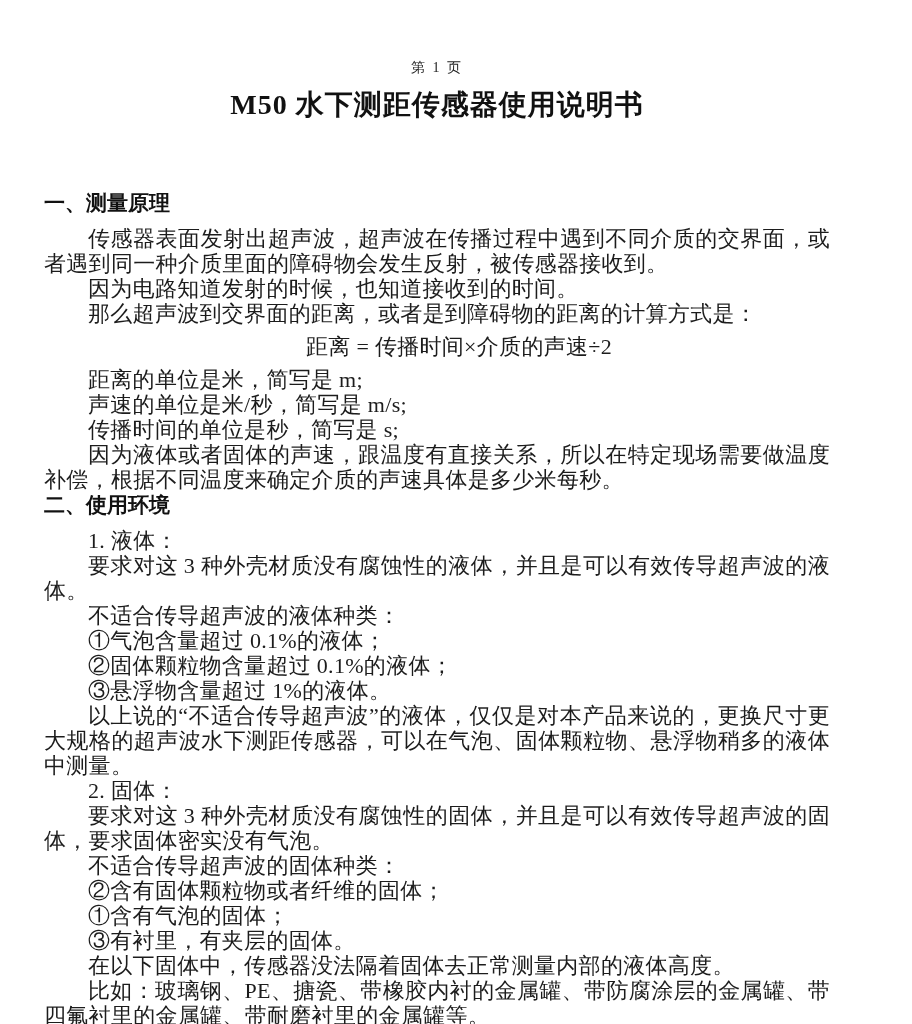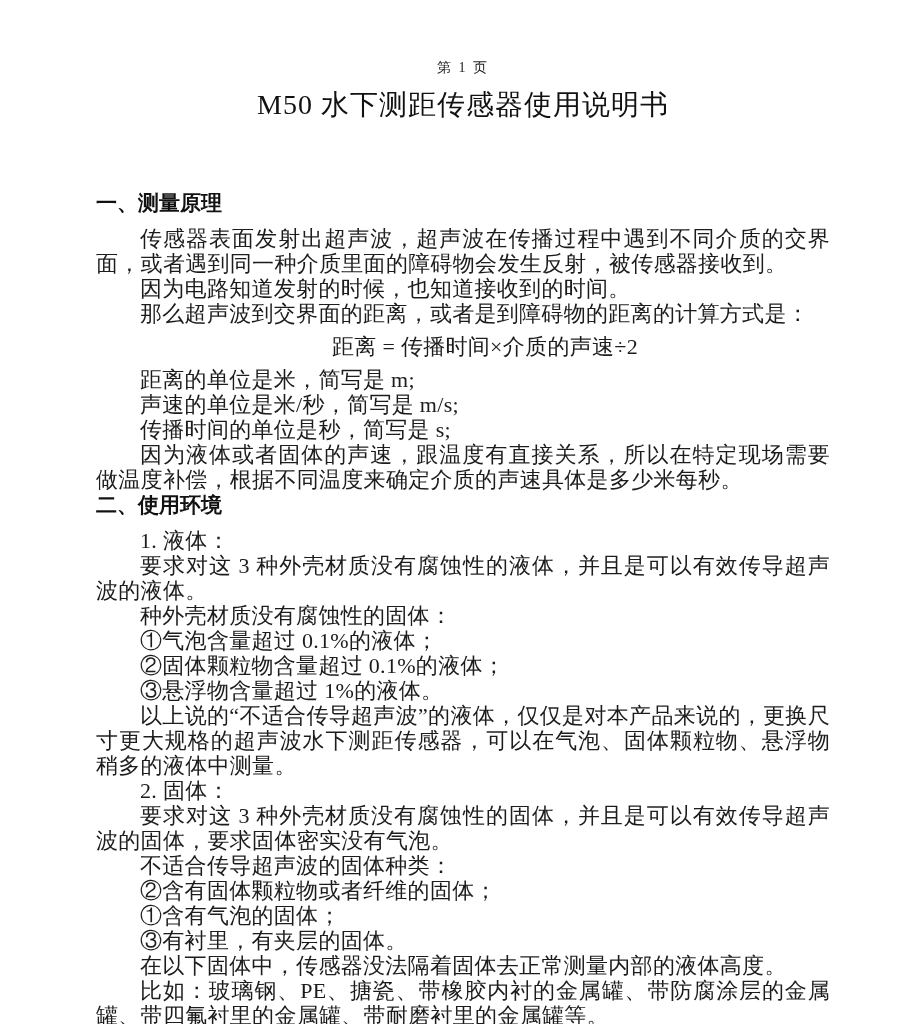--- a/index.html
+++ b/index.html
@@ -10,33 +10,33 @@
     height: 1024px;
     overflow: hidden;
     font-family: "Liberation Serif", "DejaVu Serif", serif;
     color: #1c1c1c;
   }
   .page {
     width: 912px;
     height: 724px;
     background: #ffffff;
     box-sizing: border-box;
-    padding: 58px 82px 0 96px;
+    padding: 58px 82px 0 44px;
   }
   .page-number {
     text-align: center;
     font-size: 14px;
     line-height: 20px;
     letter-spacing: 2px;
     color: #222;
   }
   .doc-title {
     text-align: center;
     font-size: 28px;
-    font-weight: normal;
+    font-weight: bold;
     line-height: 38px;
     margin: 8px 0 0 0;
     letter-spacing: 1px;
     color: #111;
   }
   .section-heading {
     font-size: 21px;
     font-weight: bold;
     line-height: 27px;
     margin: 0;
@@ -87,21 +87,21 @@
     <p class="para indent">声速的单位是米/秒，简写是 m/s;</p>
     <p class="para indent">传播时间的单位是秒，简写是 s;</p>
     <p class="para indent">因为液体或者固体的声速，跟温度有直接关系，所以在特定现场需要做温度补偿，根据不同温度来确定介质的声速具体是多少米每秒。</p>
   </div>
 
   <h2 class="section-heading second">二、使用环境</h2>
 
   <div class="body-block">
     <p class="para indent">1. 液体：</p>
     <p class="para indent">要求对这 3 种外壳材质没有腐蚀性的液体，并且是可以有效传导超声波的液体。</p>
-    <p class="para indent">种外壳材质没有腐蚀性的固体：</p>
+    <p class="para indent">不适合传导超声波的液体种类：</p>
     <p class="para indent">①气泡含量超过 0.1%的液体；</p>
     <p class="para indent">②固体颗粒物含量超过 0.1%的液体；</p>
     <p class="para indent">③悬浮物含量超过 1%的液体。</p>
     <p class="para indent">以上说的“不适合传导超声波”的液体，仅仅是对本产品来说的，更换尺寸更大规格的超声波水下测距传感器，可以在气泡、固体颗粒物、悬浮物稍多的液体中测量。</p>
     <p class="para indent">2. 固体：</p>
     <p class="para indent">要求对这 3 种外壳材质没有腐蚀性的固体，并且是可以有效传导超声波的固体，要求固体密实没有气泡。</p>
     <p class="para indent">不适合传导超声波的固体种类：</p>
     <p class="para indent">②含有固体颗粒物或者纤维的固体；</p>
     <p class="para indent">①含有气泡的固体；</p>
     <p class="para indent">③有衬里，有夹层的固体。</p>

